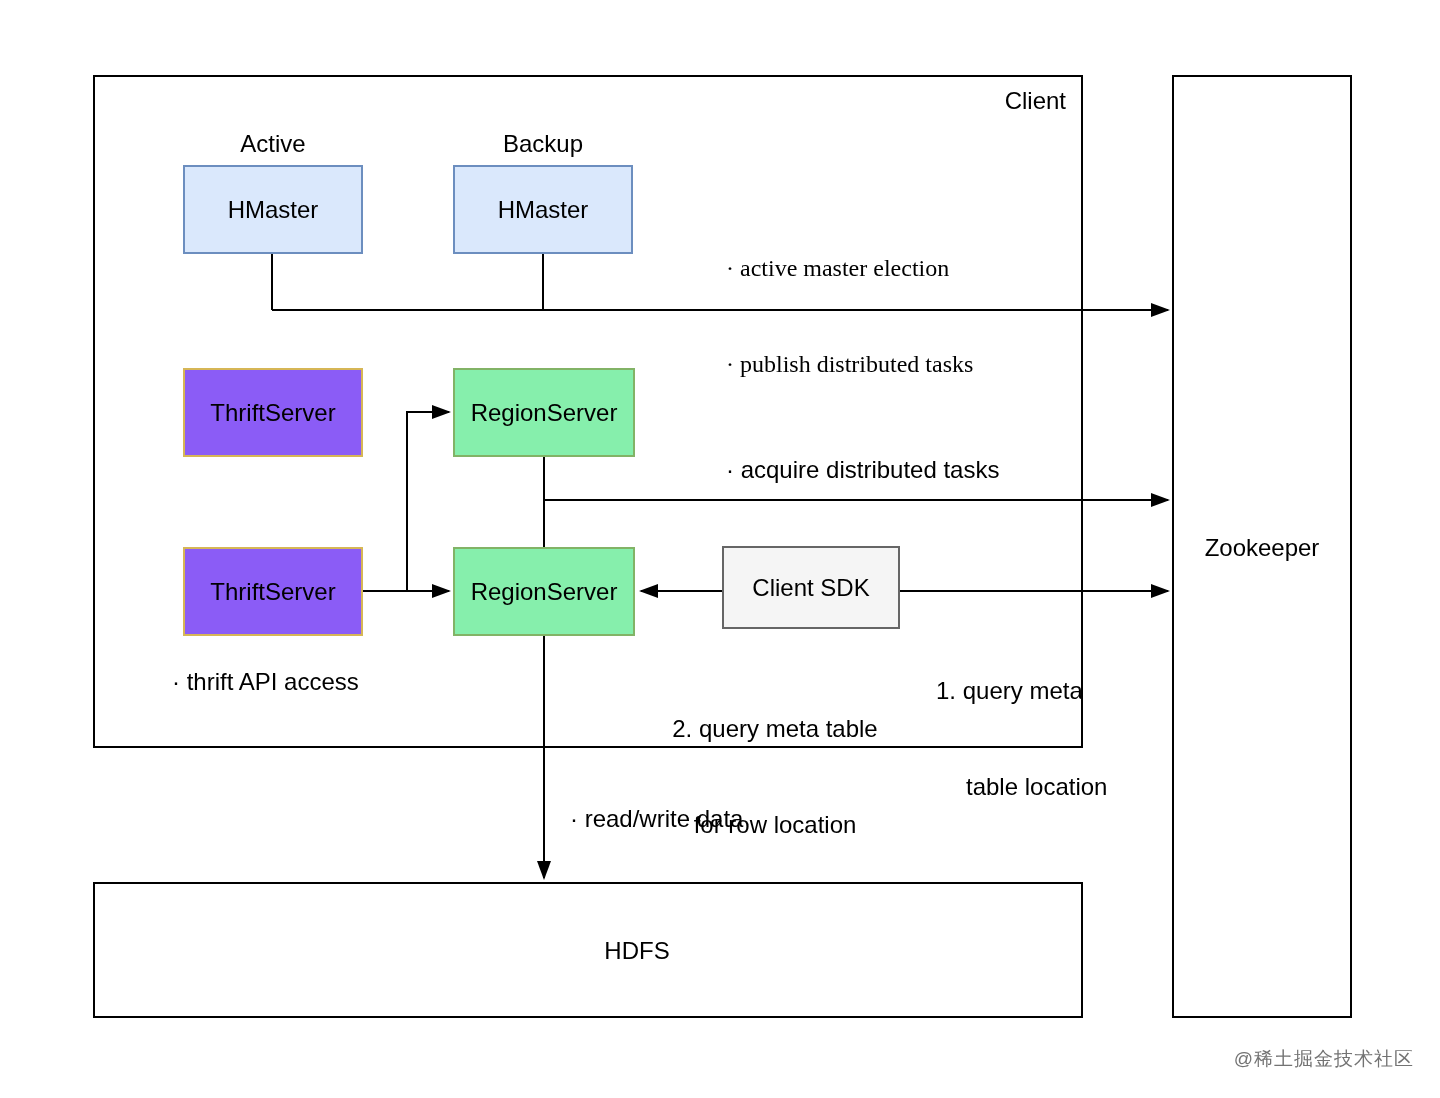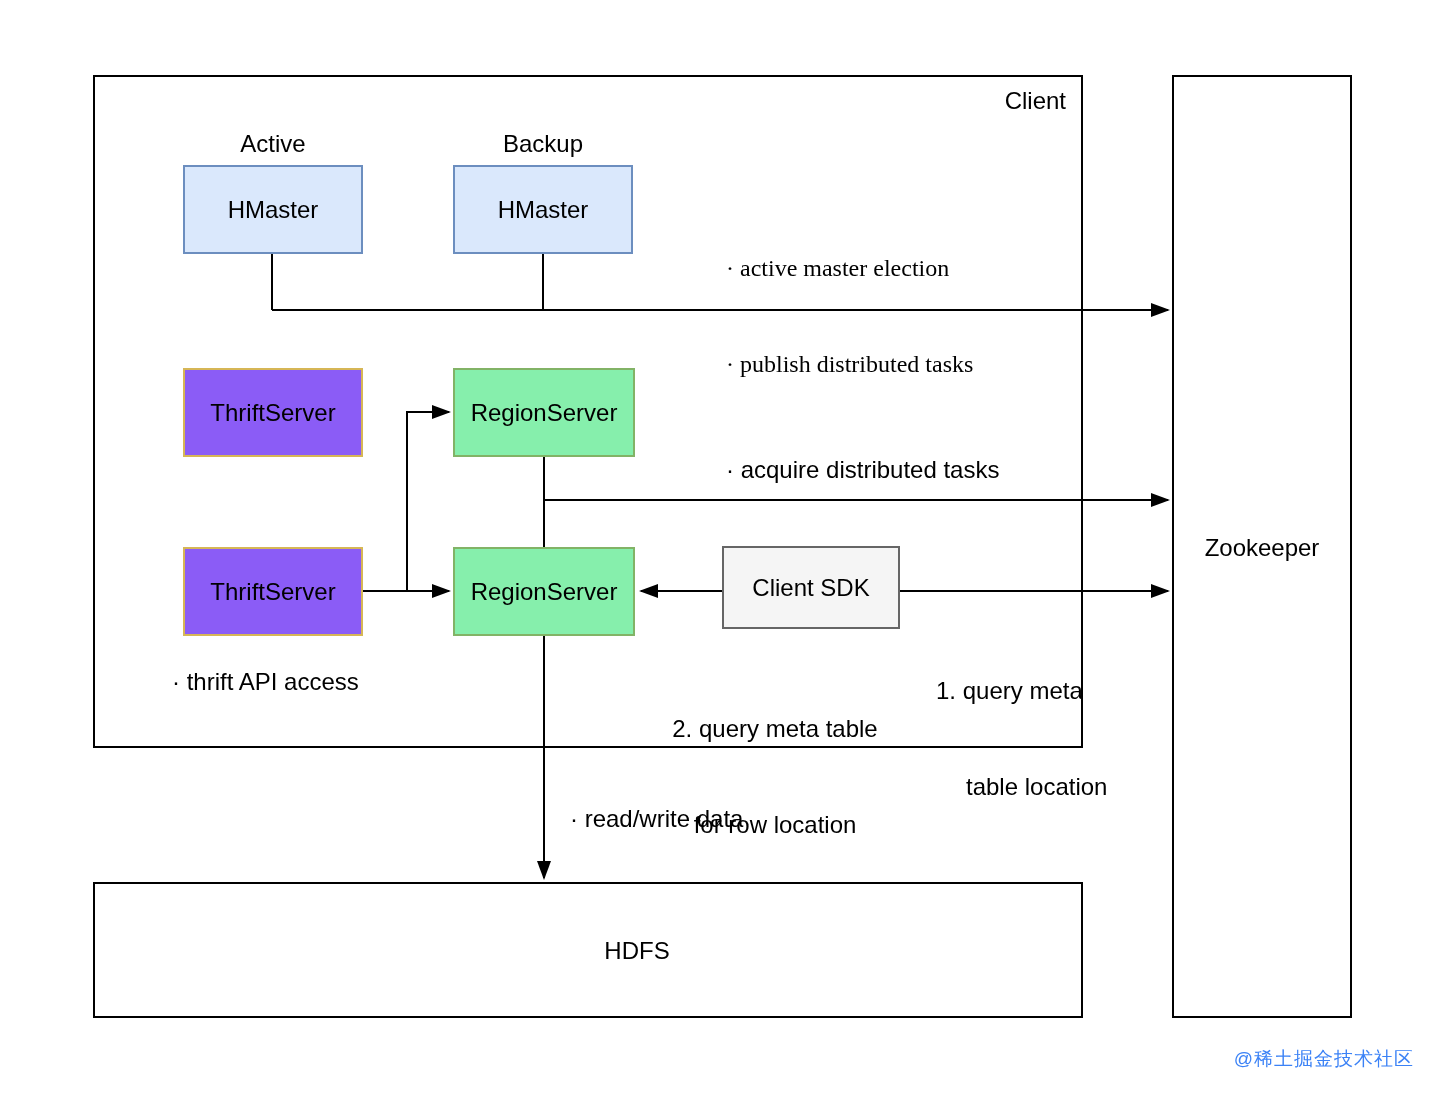--- a/index.html
+++ b/index.html
@@ -77,21 +77,21 @@
   #note-query-loc   { left: 936px;  top: 611px; }
   #note-query-loc .indent { margin-left: 30px; }
   #note-query-row   { left: 640px;  top: 649px; width: 270px; text-align: center; }
   #note-readwrite   { left: 570px;  top: 803px; }
 
   #watermark {
     position: absolute;
     right: 26px;
     bottom: 26px;
     font-size: 19px;
-    color: #3b82f6;
+    color: #737373;
     letter-spacing: 1px;
   }
 
   .line-block span { display: block; }
 </style>
 </head>
 <body>
 
 <div id="stage">
 

